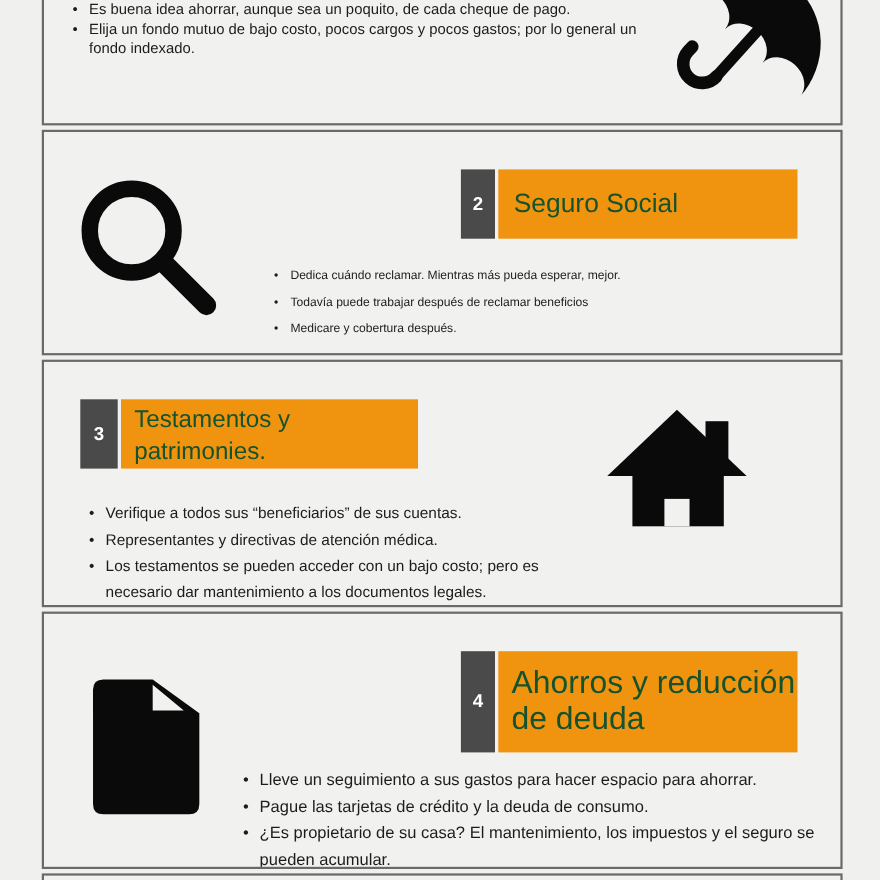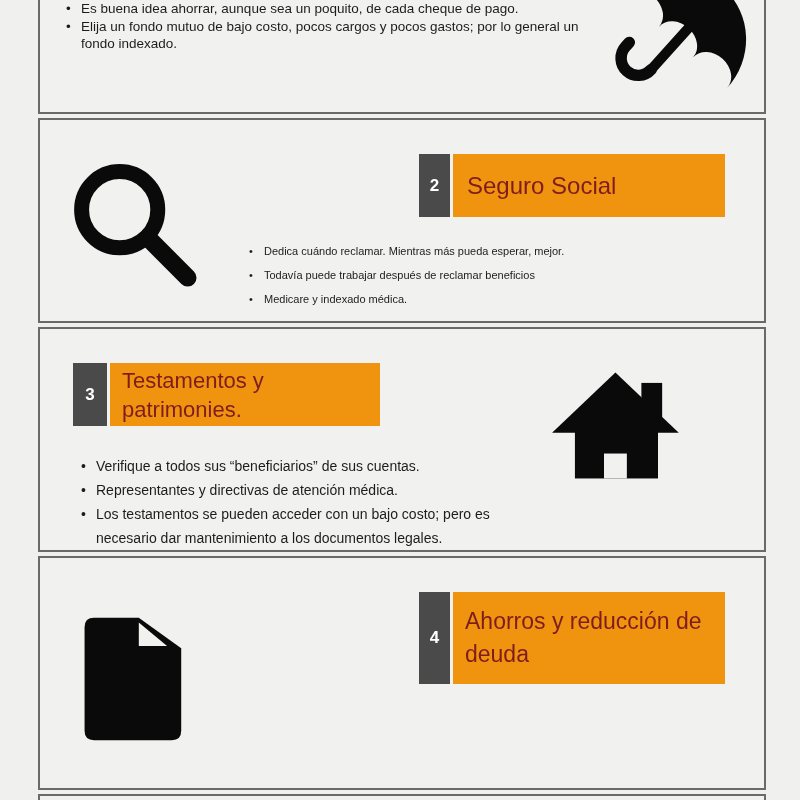--- a/index.html
+++ b/index.html
@@ -25,30 +25,30 @@
   .box4 { top:556px;  height:234px; }
   .box5 { top:794px;  height:40px; }
 
   
   .header-badge {
     position:absolute; background:#4a4a4a; color:#ffffff;
     display:flex; align-items:center; justify-content:center;
     font-size:17px; font-weight:bold;
   }
   .header-bar {
-    position:absolute; background:#f0930f; color:#7f1d1d;
+    position:absolute; background:#f0930f; color:#14532d;
     display:flex; align-items:center;
     box-sizing:border-box;
   }
   .box2 .header-badge { left:379px; top:34px; width:31px; height:63px; }
   .box2 .header-bar   { left:413px; top:34px; width:272px; height:63px; font-size:24px; padding-left:14px; }
   .box3 .header-badge { left:33px;  top:34px; width:34px; height:63px; }
   .box3 .header-bar   { left:70px;  top:34px; width:270px; height:63px; font-size:22px; line-height:29px; padding-left:12px; }
   .box4 .header-badge { left:379px; top:34px; width:31px; height:92px; }
-  .box4 .header-bar   { left:413px; top:34px; width:272px; height:92px; font-size:23px; line-height:33px; padding-left:12px; }
+  .box4 .header-bar   { left:413px; top:34px; width:272px; height:92px; font-size:29px; line-height:33px; padding-left:12px; }
 
   
   ul.bullets { position:absolute; list-style:none; margin:0; padding:0; }
   ul.bullets li { position:relative; padding-left:17px; }
   ul.bullets li::before { content:"\2022"; position:absolute; left:2px; }
   .box1 ul.bullets { left:24px; top:62px; width:545px; font-size:13.5px; line-height:17.5px; }
   .box2 ul.bullets { left:207px; top:119px; width:490px; font-size:11px; line-height:24px; }
   .box3 ul.bullets { left:39px; top:125px; width:465px; font-size:14px; line-height:24px; }
   .box4 ul.bullets { left:179px; top:140px; width:540px; font-size:15px; line-height:24px; }
 
@@ -86,21 +86,21 @@
       <svg viewBox="0 0 100 100">
         <circle cx="38" cy="38" r="28" fill="none" stroke="#0a0a0a" stroke-width="11"></circle>
         <line x1="60" y1="60" x2="88" y2="88" stroke="#0a0a0a" stroke-width="13" stroke-linecap="round"></line>
       </svg>
     </span>
     <div class="header-badge">2</div>
     <div class="header-bar">Seguro Social</div>
     <ul class="bullets">
       <li>Dedica cuándo reclamar. Mientras más pueda esperar, mejor.</li>
       <li>Todavía puede trabajar después de reclamar beneficios</li>
-      <li>Medicare y indexado médica.</li>
+      <li>Medicare y cobertura después.</li>
     </ul>
   </div>
 
   <div class="section-box box3">
     <div class="header-badge">3</div>
     <div class="header-bar">Testamentos y patrimonies.</div>
     <span class="icon house">
       <svg viewBox="0 0 130 110">
         <g fill="#0a0a0a">
           <rect x="88" y="14" width="20" height="34"></rect>
@@ -119,17 +119,22 @@
 
   <div class="section-box box4">
     <span class="icon document">
       <svg viewBox="0 0 100 112">
         <path d="M14,12 Q14,4 22,4 H60 L96,30 V100 Q96,108 88,108 H22 Q14,108 14,100 Z" fill="#0a0a0a"></path>
         <polygon points="60,8 84,28 60,28" fill="#f1f1ef"></polygon>
       </svg>
     </span>
     <div class="header-badge">4</div>
     <div class="header-bar">Ahorros y reducción de deuda</div>
+    <ul class="bullets">
+      <li>Lleve un seguimiento a sus gastos para hacer espacio para ahorrar.</li>
+      <li>Pague las tarjetas de crédito y la deuda de consumo.</li>
+      <li>¿Es propietario de su casa? El mantenimiento, los impuestos y el seguro se pueden acumular.</li>
+    </ul>
   </div>
 
   <div class="section-box box5"></div>
 
 </div>
 
 </body></html>

